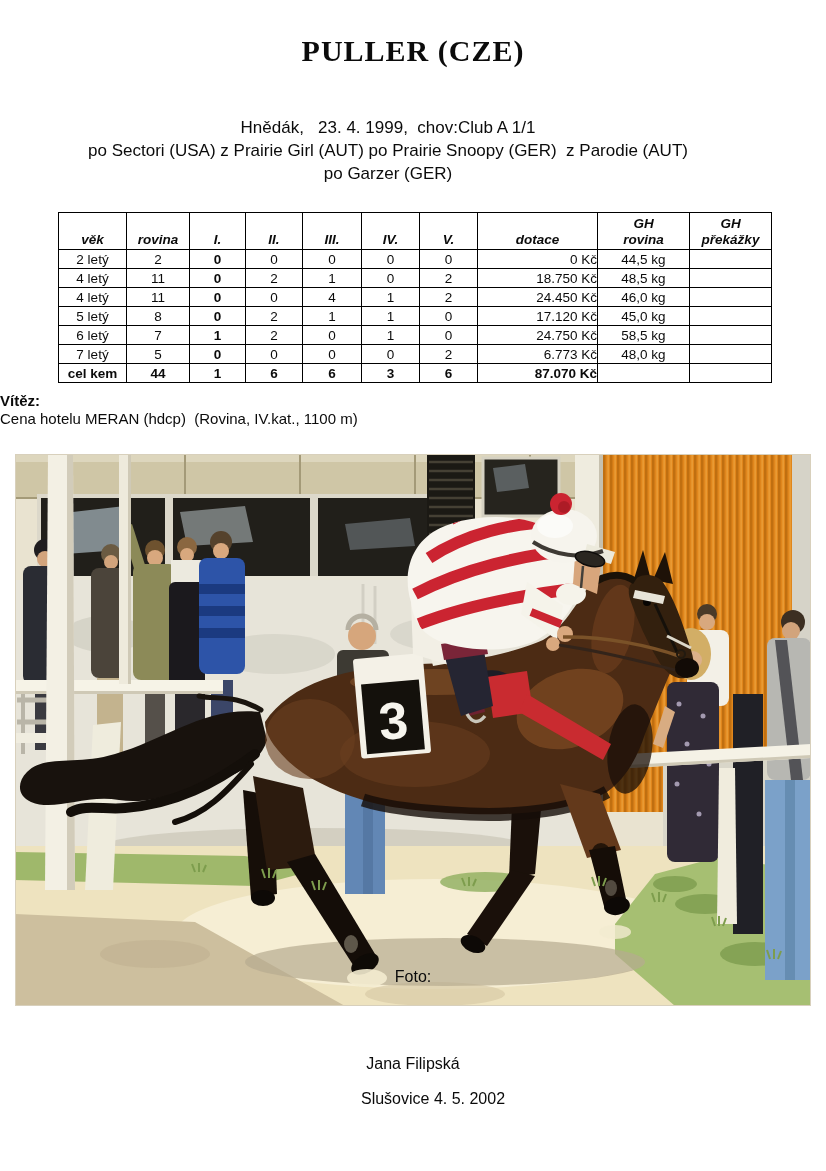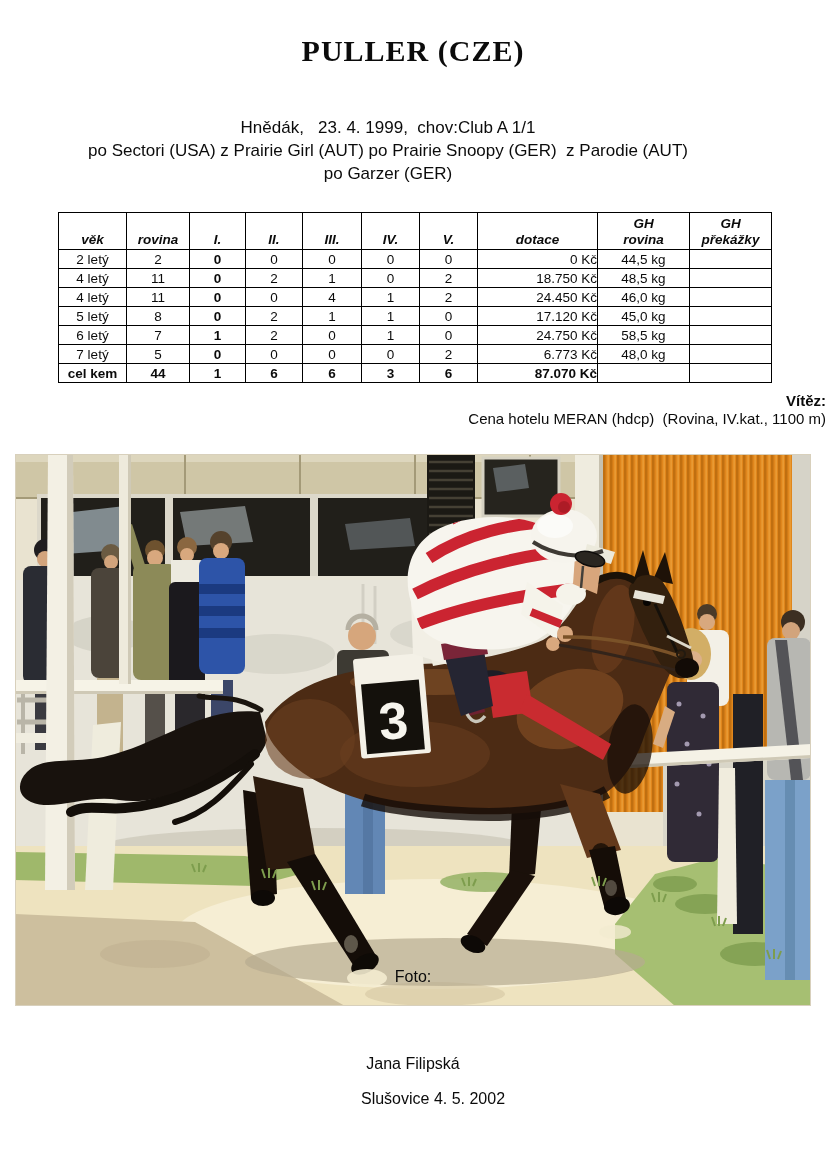--- a/index.html
+++ b/index.html
@@ -22,21 +22,21 @@
   table{border-collapse:collapse; table-layout:fixed;}
   th,td{
     border:1px solid #000; font-size:13.5px; padding:0 4px; height:18px;
     overflow:hidden; white-space:nowrap;
   }
   th{vertical-align:bottom; font-weight:bold; text-align:center; height:35px; padding-bottom:1px; line-height:16px;font-style:italic;}
   td.c{text-align:center;} td.r{text-align:right; padding-right:0;}
   td.bold{font-weight:bold;}
   tr.total td{font-weight:bold;}
   .winner{
-    position:absolute; top:392px; left:0; width:826px; text-align:right;
+    position:absolute; top:392px; left:0; width:826px; text-align:left;
     font-size:15px; line-height:18px; white-space:pre-wrap;
   }
   .winner .w-label{font-weight:bold;}
   .photo{
     position:absolute; top:454px; left:15px; width:796px; height:552px;
     background:#e9e3d0;
   }
   .photo svg{display:block;}
   .footer-line{
     position:absolute; left:0; width:826px; text-align:center; font-size:16px;

